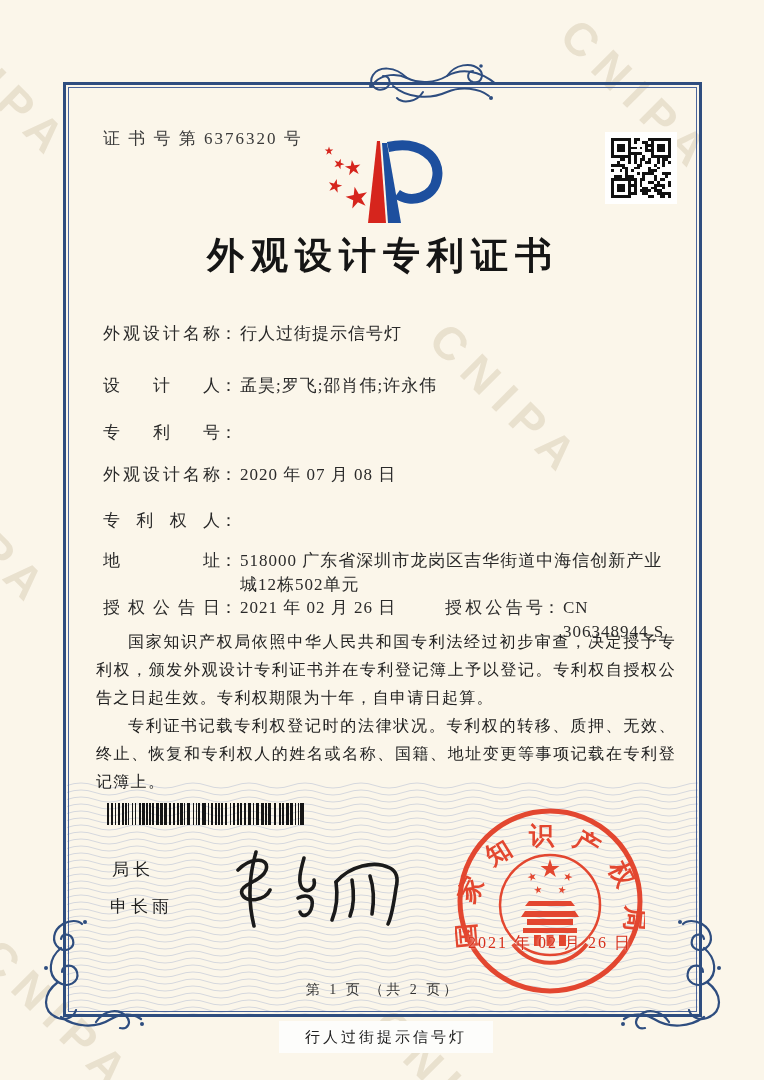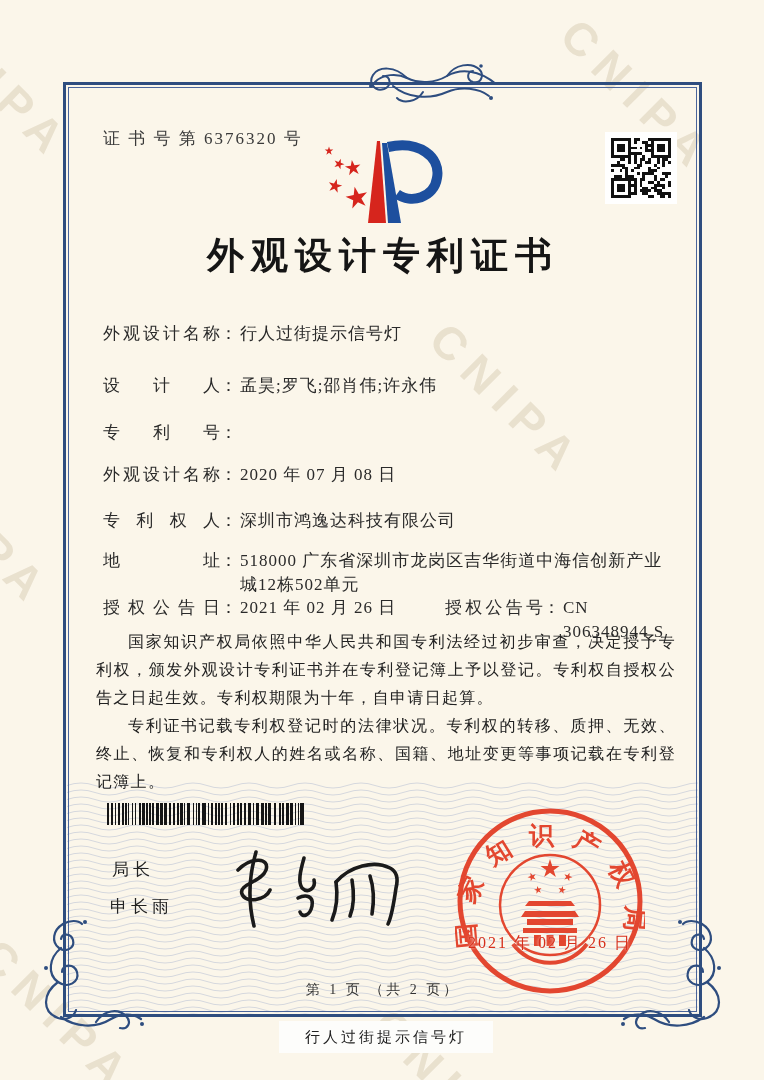--- a/index.html
+++ b/index.html
@@ -403,21 +403,20 @@
     <span class="fcolon">：</span>
   </div>
   <div class="frow" style="top:463px">
     <span class="flabel">外观设计名称</span>
     <span class="fcolon">：</span>
     <span class="fvalue">2020 年 07 月 08 日</span>
   </div>
   <div class="frow" style="top:509px">
     <span class="flabel">专利权人</span>
     <span class="fcolon">：</span>
-    <span class="fvalue">深圳市鸿逸达科技有限公司</span>
   </div>
   <div class="frow" style="top:549px">
     <span class="flabel">地址</span>
     <span class="fcolon">：</span>
     <span class="fvalue">518000 广东省深圳市龙岗区吉华街道中海信创新产业城12栋502单元</span>
   </div>
   <div class="frow" style="top:596px;position:absolute">
     <span class="flabel">授权公告日</span>
     <span class="fcolon">：</span>
     <span class="fvalue">2021 年 02 月 26 日</span>

